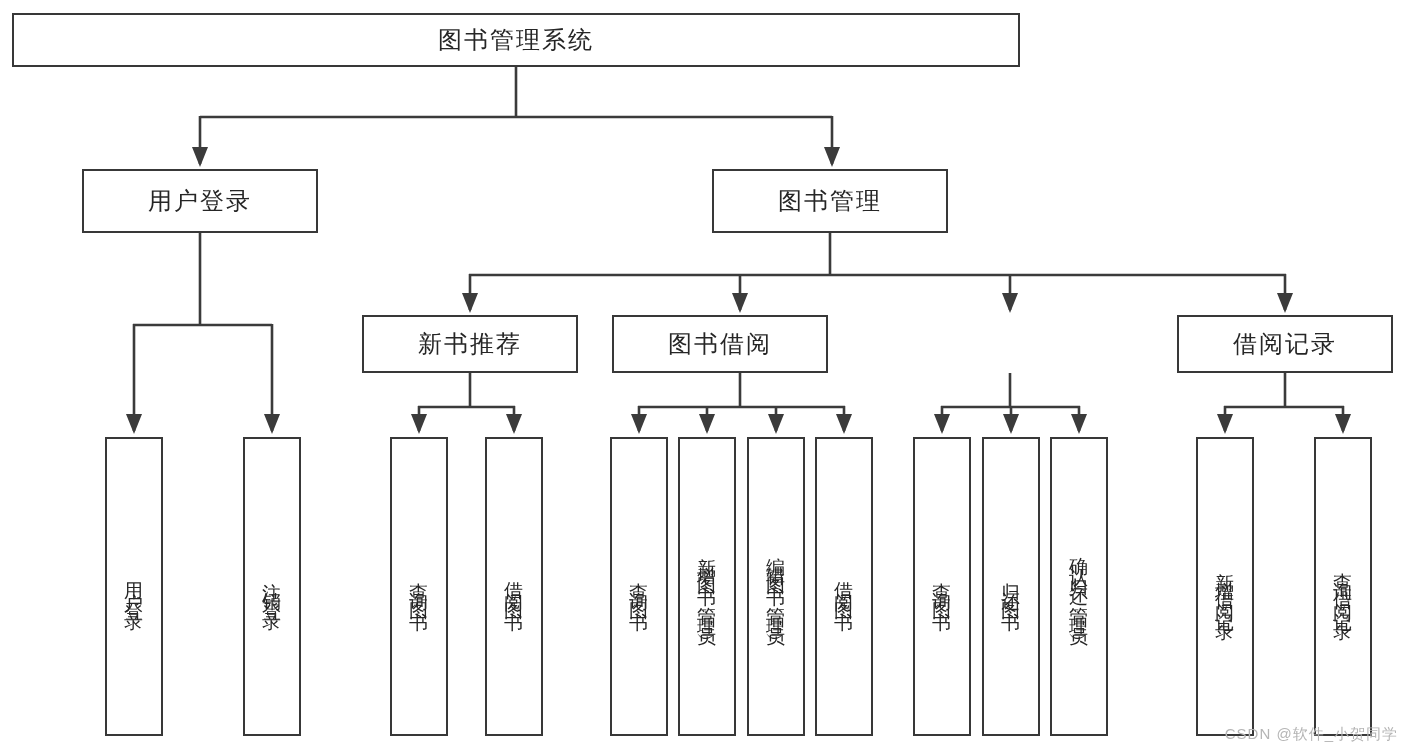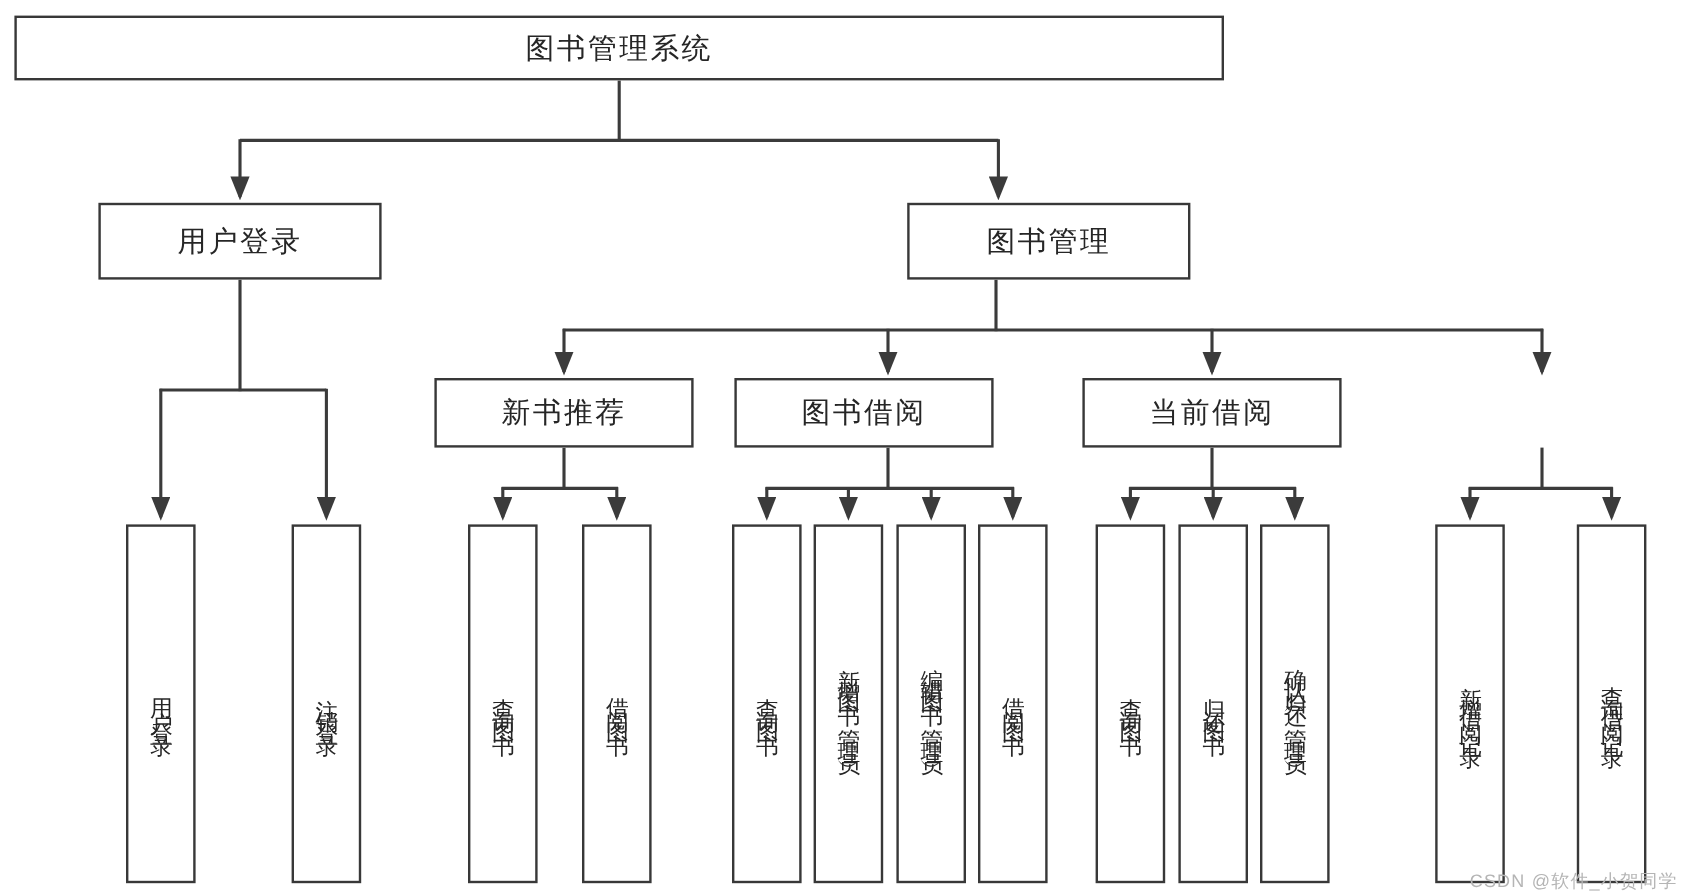--- a/index.html
+++ b/index.html
@@ -106,25 +106,25 @@
 
     <line x1="1285" y1="373" x2="1285" y2="408"></line>
     <line x1="1224" y1="407" x2="1344" y2="407"></line>
     <line x1="1225" y1="406" x2="1225" y2="431" marker-end="url(#arrow)"></line>
     <line x1="1343" y1="406" x2="1343" y2="431" marker-end="url(#arrow)"></line>
   </svg>
 
   <div class="node" style="left:12px; top:13px; width:1008px; height:54px;">图书管理系统</div>
 
   <div class="node" style="left:82px; top:169px; width:236px; height:64px;">用户登录</div>
-  <div class="node" style="left:712px; top:169px; width:236px; height:64px;margin-left:44px;">图书管理</div>
+  <div class="node" style="left:712px; top:169px; width:236px; height:64px;">图书管理</div>
 
   <div class="node" style="left:362px; top:315px; width:216px; height:58px;">新书推荐</div>
   <div class="node" style="left:612px; top:315px; width:216px; height:58px;">图书借阅</div>
-  <div class="node" style="left:902px; top:315px; width:216px; height:58px;">当前借阅</div>
+  <div class="node" style="left:1177px; top:315px; width:216px; height:58px;">借阅记录</div>
 
   <div class="node leaf" style="left:105px; top:437px; width:58px; height:299px;">
     <span class="vtext">用户登录</span>
   </div>
   <div class="node leaf" style="left:243px; top:437px; width:58px; height:299px;">
     <span class="vtext">注销登录</span>
   </div>
 
   <div class="node leaf" style="left:390px; top:437px; width:58px; height:299px;">
     <span class="vtext">查询图书</span>

